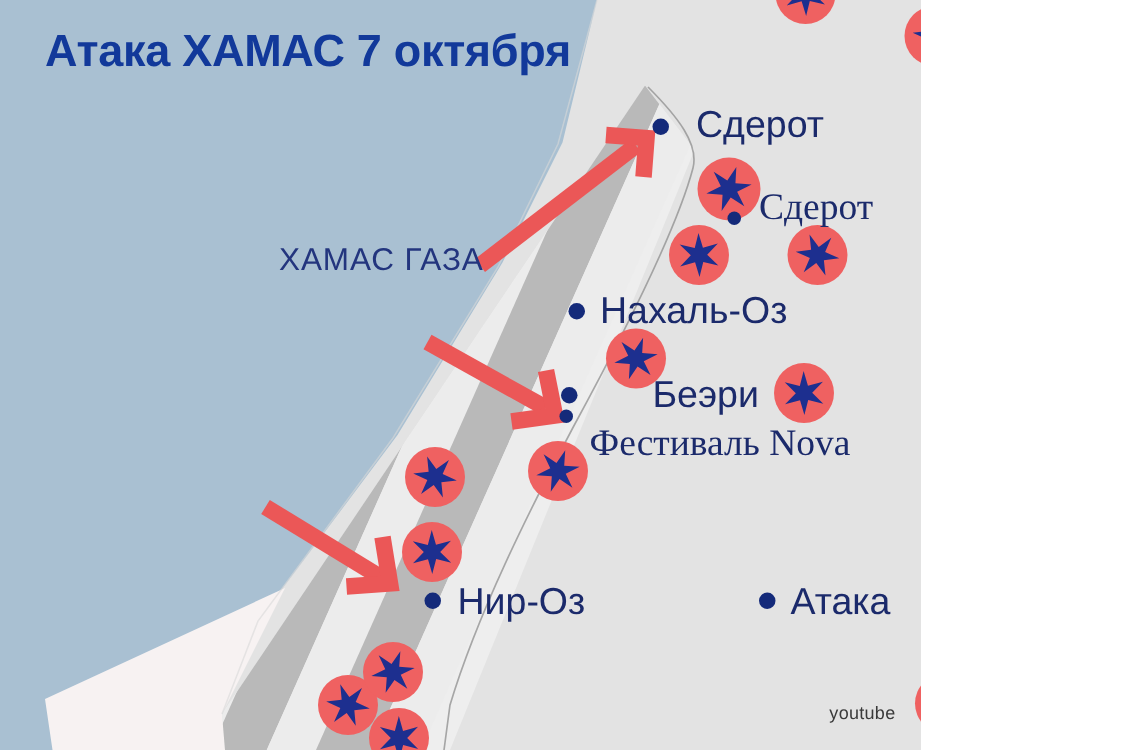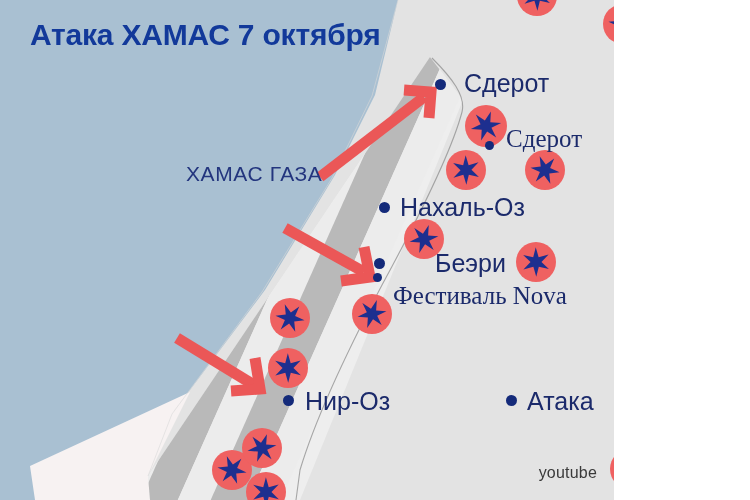--- a/index.html
+++ b/index.html
@@ -74,21 +74,21 @@
     position: absolute;
     z-index: 28;
   }
   .boom svg { display: block; }
 
   
   #watermark {
     position: absolute;
     right: 17px;
     bottom: 18px;
-    font-size: 16px;
+    font-size: 12px;
     color: #3a3a3a;
     z-index: 45;
     letter-spacing: 0.2px;
     margin-top: 44px;
   }
 </style>
 </head>
 <body>
 
 <div id="screen">

